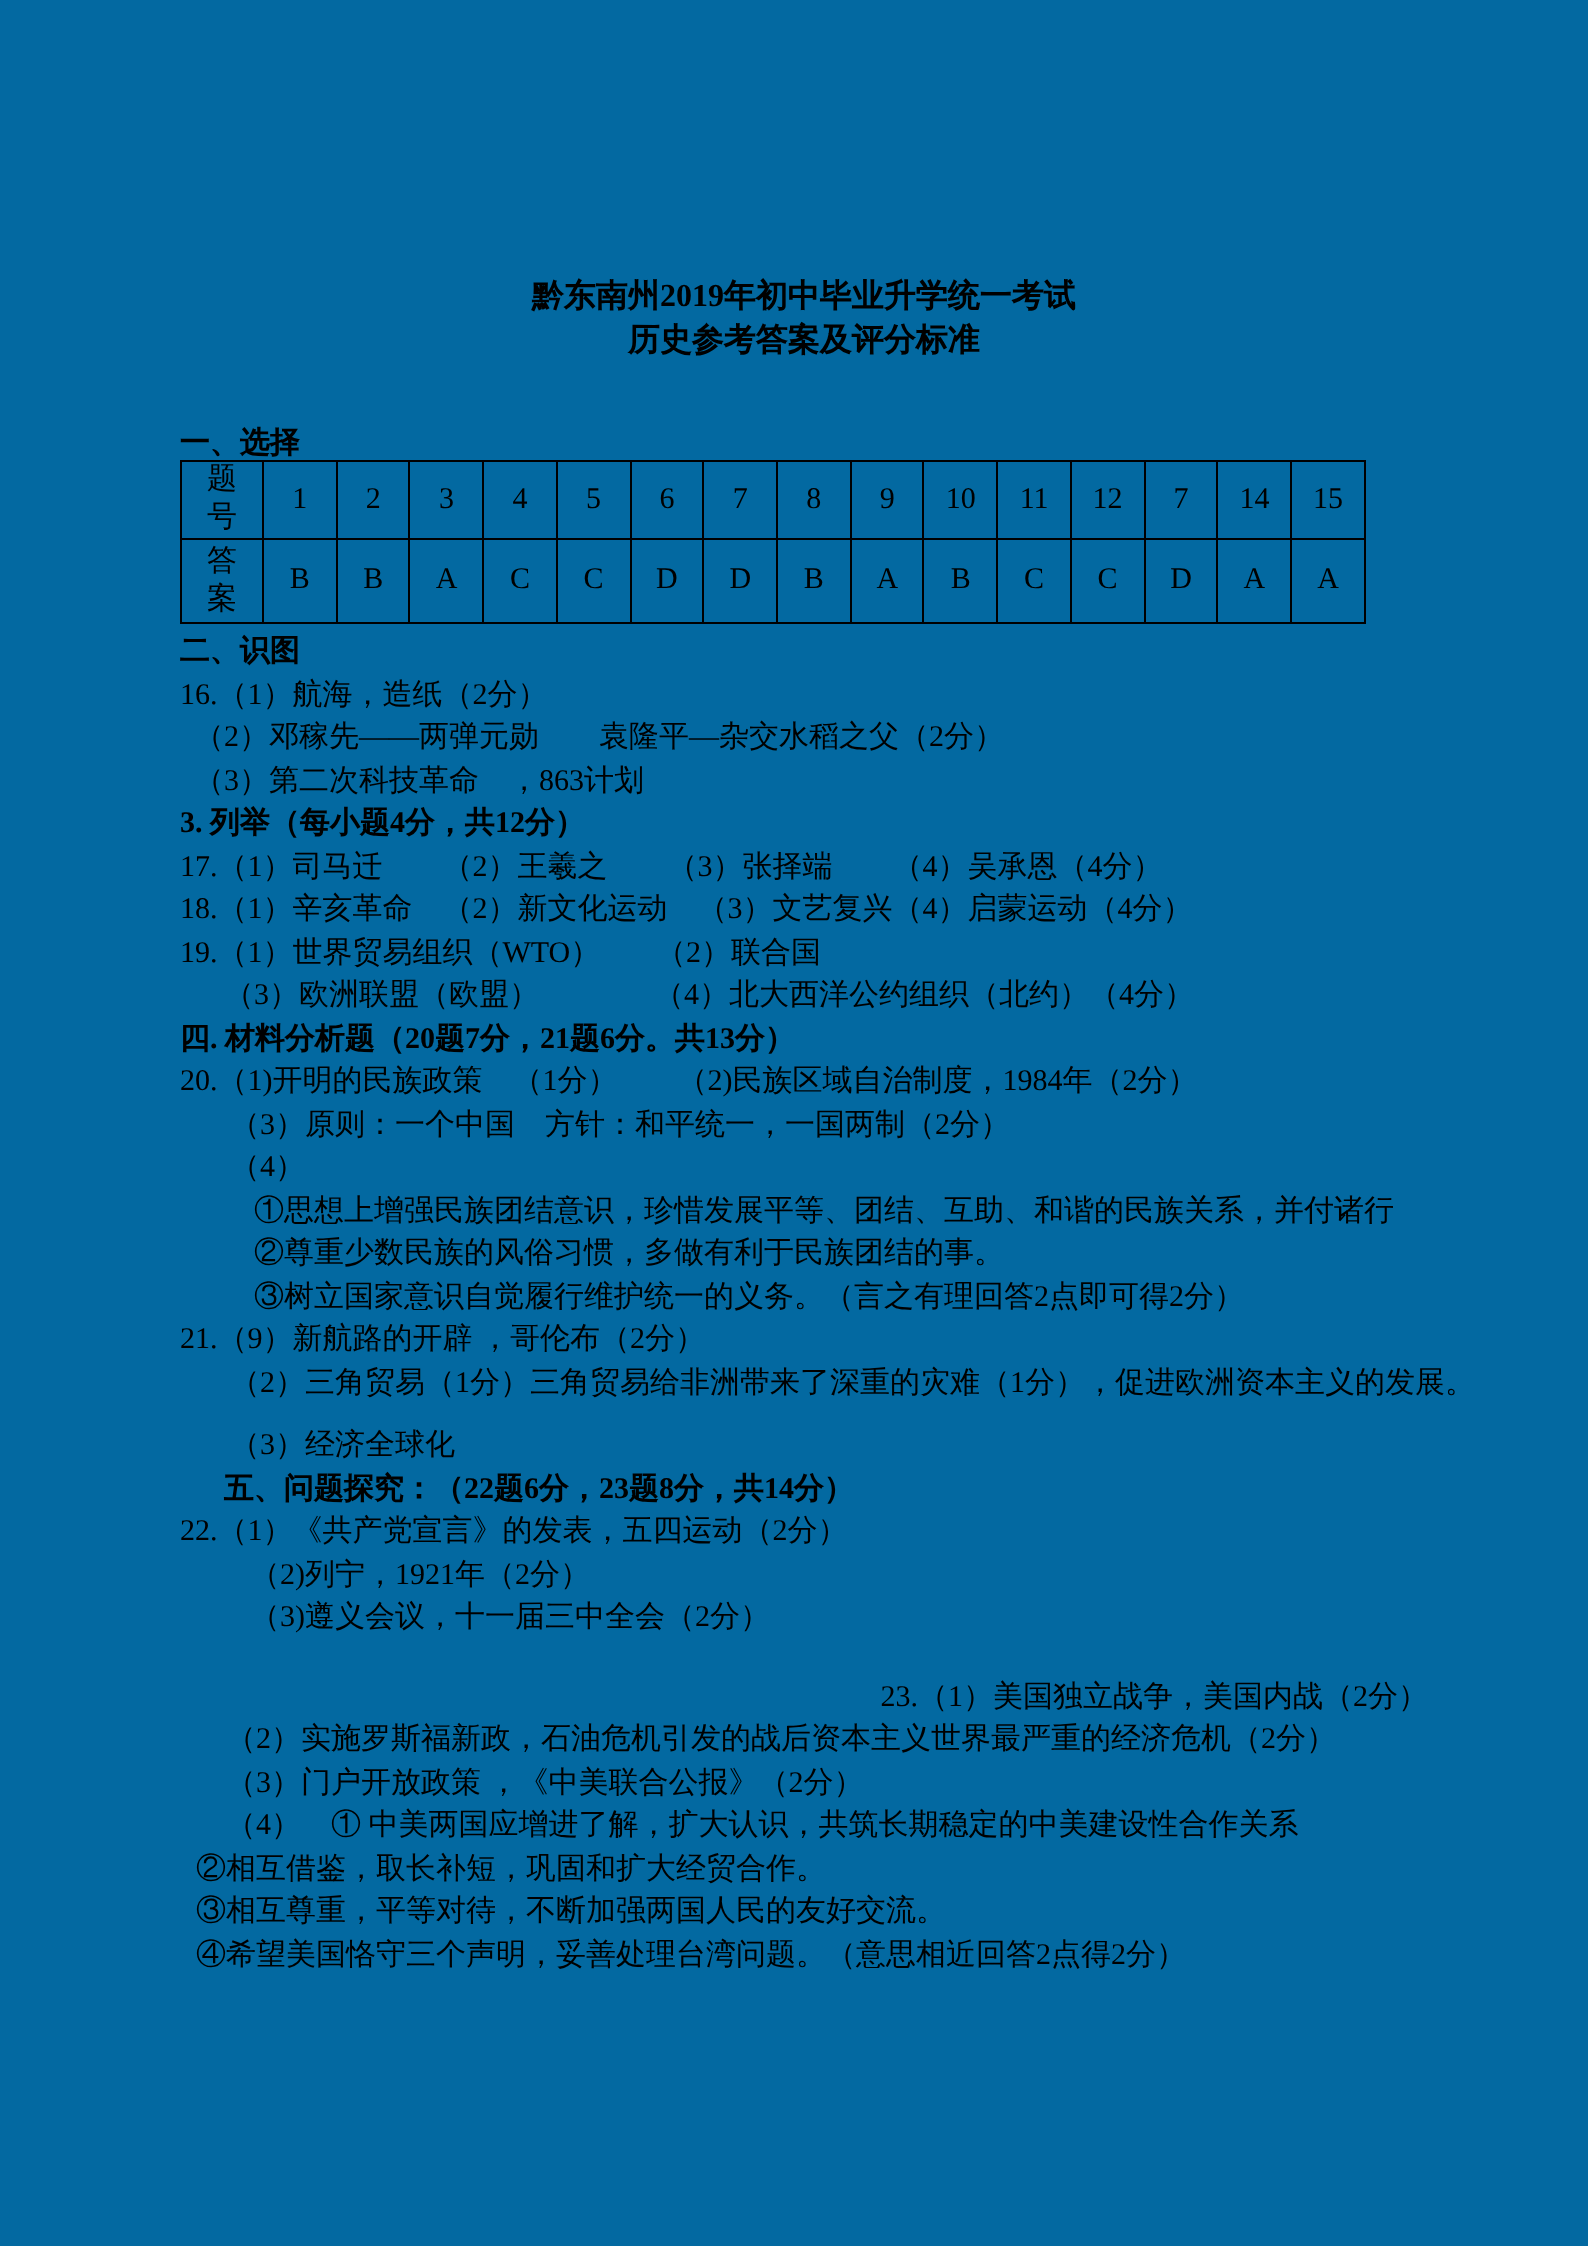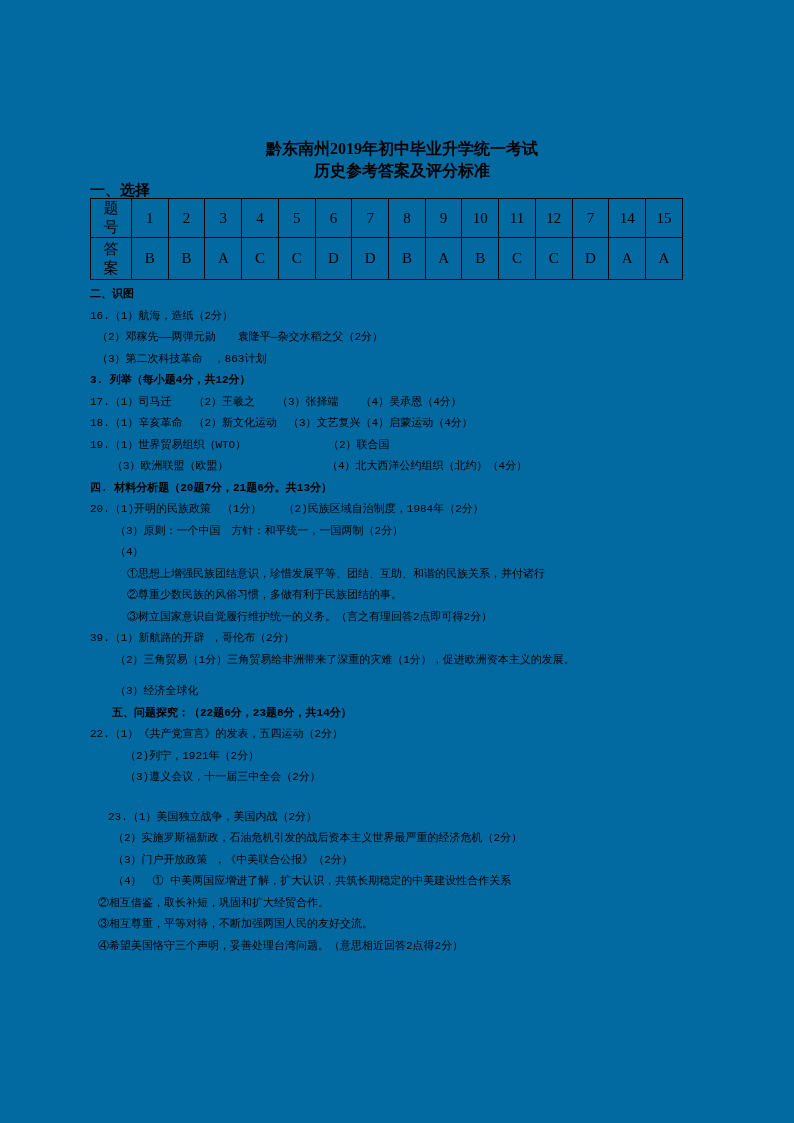--- a/index.html
+++ b/index.html
@@ -11,30 +11,29 @@
     font-family:"Liberation Serif","DejaVu Serif",serif;
     overflow:hidden;
   }
   .content { padding:138px 80px 0 90px; }
   .title {
     text-align:center; font-weight:bold;
     font-size:16px; line-height:22px;
     white-space:pre;
   }
   .line {
-    font-size:11px; line-height:21.5px;
+    font-size:15px; line-height:21.5px;
     white-space:pre;
-    font-family:Liberation Mono, monospace;
   }
   .bold { font-weight:bold; }
-  .sec-head1 { font-size:15px; line-height:16px; font-weight:bold; }
+  .sec-head1 { font-size:15px; line-height:16px; font-weight:bold;margin-top:32px; }
   
   .ind-7  { margin-left:7px; }
   .ind-8  { margin-left:8px; }
-  .ind-18 { margin-left:18px; }
+  .ind-18 { margin-left:18px;text-align:right; }
   .ind-22 { margin-left:22px; }
   .ind-23 { margin-left:23px; }
   .ind-25 { margin-left:25px; }
   .ind-35 { margin-left:35px; }
   .ind-37 { margin-left:37px; }
   .gap-sm { margin-top:10px; }
   .gap-md { margin-top:18px; }
   
   .ans-table {
     border-collapse:collapse; table-layout:fixed;
@@ -143,21 +142,21 @@
       <span>（4）北大西洋公约组织（北约）（4分）</span>
     </div>
 
     <div class="line bold">四. 材料分析题（20题7分，21题6分。共13分）</div>
     <div class="line">20.（1)开明的民族政策　（1分）　　（2)民族区域自治制度，1984年（2分）</div>
     <div class="line ind-25">（3）原则：一个中国　方针：和平统一，一国两制（2分）</div>
     <div class="line ind-25">（4）</div>
     <div class="line ind-37">①思想上增强民族团结意识，珍惜发展平等、团结、互助、和谐的民族关系，并付诸行</div>
     <div class="line ind-37">②尊重少数民族的风俗习惯，多做有利于民族团结的事。</div>
     <div class="line ind-37">③树立国家意识自觉履行维护统一的义务。（言之有理回答2点即可得2分）</div>
-    <div class="line">39.（1）新航路的开辟 ，哥伦布（2分）</div>
+    <div class="line">21.（9）新航路的开辟 ，哥伦布（2分）</div>
     <div class="line ind-25">（2）三角贸易（1分）三角贸易给非洲带来了深重的灾难（1分），促进欧洲资本主义的发展。</div>
     <div class="line ind-25 gap-sm">（3）经济全球化</div>
 
     <div class="line bold ind-22">五、问题探究：（22题6分，23题8分，共14分）</div>
     <div class="line">22.（1）《共产党宣言》的发表，五四运动（2分）</div>
     <div class="line ind-35">（2)列宁，1921年（2分）</div>
     <div class="line ind-35">（3)遵义会议，十一届三中全会（2分）</div>
     <div class="line ind-18 gap-md">23.（1）美国独立战争，美国内战（2分）</div>
     <div class="line ind-23">（2）实施罗斯福新政，石油危机引发的战后资本主义世界最严重的经济危机（2分）</div>
     <div class="line ind-23">（3）门户开放政策 ，《中美联合公报》（2分）</div>

